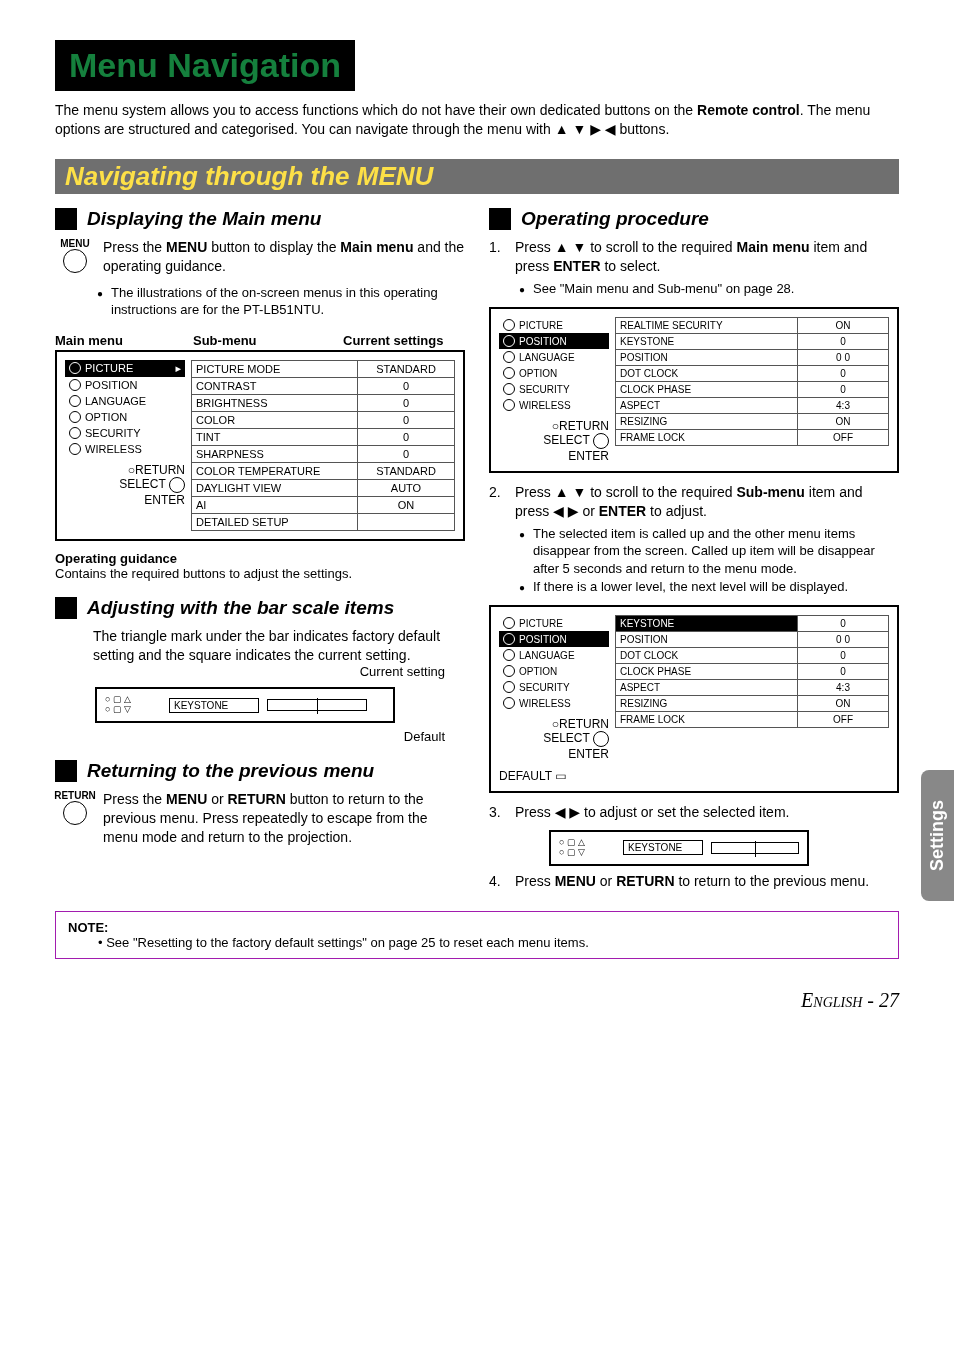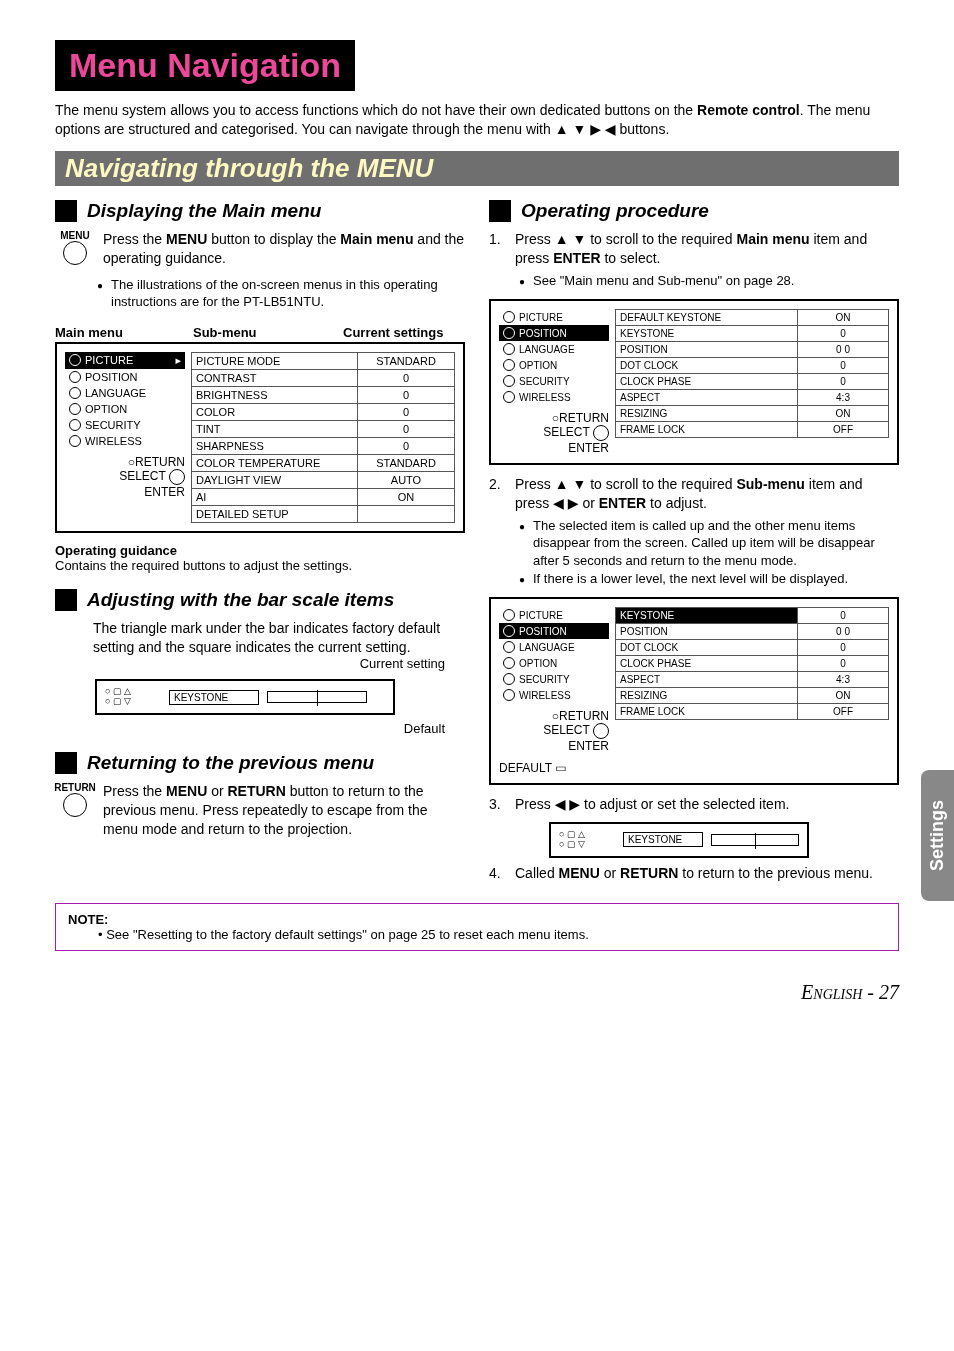--- a/index.html
+++ b/index.html
@@ -1,19 +1,19 @@
 <!DOCTYPE html>
 <html><head>
 <meta charset="utf-8">
 <style>
   * { box-sizing: border-box; margin: 0; padding: 0; }
   body { font-family: Arial, Helvetica, sans-serif; width: 954px; background: #fff; color: #000; padding: 40px 55px 30px 55px; position: relative; }
-  h1.title { background: #000; color: #ec4899; font-size: 34px; font-weight: bold; padding: 6px 14px; display: inline-block; margin-bottom: 10px; }
-  .intro { font-size: 14px; line-height: 1.35; margin-bottom: 12px; }
-  h2.section { background: #6f6f6f; color: #fef9c3; font-size: 26px; font-style: italic; font-weight: bold; padding: 2px 10px; margin-bottom: 14px; }
+  h1.title { background: #000; color: #15803d; font-size: 34px; font-weight: bold; padding: 6px 14px; display: inline-block; margin-bottom: 10px; }
+  .intro { font-size: 14px; line-height: 1.35; margin-bottom: 20px; }
+  h2.section { background: #6f6f6f; color: #fde047; font-size: 26px; font-style: italic; font-weight: bold; padding: 2px 10px; margin-bottom: 14px; }
   .columns { display: flex; gap: 24px; }
   .col { flex: 1; }
   .subhead { display: flex; align-items: center; gap: 10px; margin-bottom: 8px; }
   .blackbox { width: 22px; height: 22px; background: #000; flex-shrink: 0; }
   .subhead h3 { font-size: 19px; font-weight: bold; font-style: italic; }
   .with-icon { display: flex; gap: 8px; margin-bottom: 8px; }
   .icon-stack { display: flex; flex-direction: column; align-items: center; font-size: 10px; width: 40px; flex-shrink: 0; }
   .icon-stack .lbl { font-weight: bold; }
   .icon-stack .circ { width: 24px; height: 24px; border: 1px solid #000; border-radius: 50%; }
   .desc { font-size: 14px; line-height: 1.35; }
@@ -259,21 +259,21 @@
             <span>WIRELESS</span>
           </div>
         <div class="nav-hint">
           ○<span>RETURN</span><br>
           <span>SELECT</span> <span class="circ2"></span><br>
           <span>ENTER</span>
         </div>
       </div>
       <div class="menu-right" id="d1rows">
           <div class="menu-row">
-            <div class="mname">DEFAULT KEYSTONE</div>
+            <div class="mname">REALTIME SECURITY</div>
             <div class="mval">ON</div>
           </div>
           <div class="menu-row">
             <div class="mname">KEYSTONE</div>
             <div class="mval">0</div>
           </div>
           <div class="menu-row">
             <div class="mname">POSITION</div>
             <div class="mval">0      0</div>
           </div>
@@ -389,21 +389,21 @@
         <div class="kbox">KEYSTONE</div>
         <div class="bar">
             <div class="mid"></div>
           </div>
       </div>
     </div>
 
     <div class="ol">
       <div class="step">
           <div class="num">4.</div>
-          <div><span>Called </span><b>MENU</b><span> or </span><b>RETURN</b><span> to return to the previous menu.</span></div>
+          <div><span>Press </span><b>MENU</b><span> or </span><b>RETURN</b><span> to return to the previous menu.</span></div>
         </div>
     </div>
   </div>
 </div>
 
 <div class="note-box">
   <span class="nh">NOTE:</span>
   <div style="padding-left:30px;">• <span>See "Resetting to the factory default settings" on page 25 to reset each menu items.</span></div>
 </div>
 

